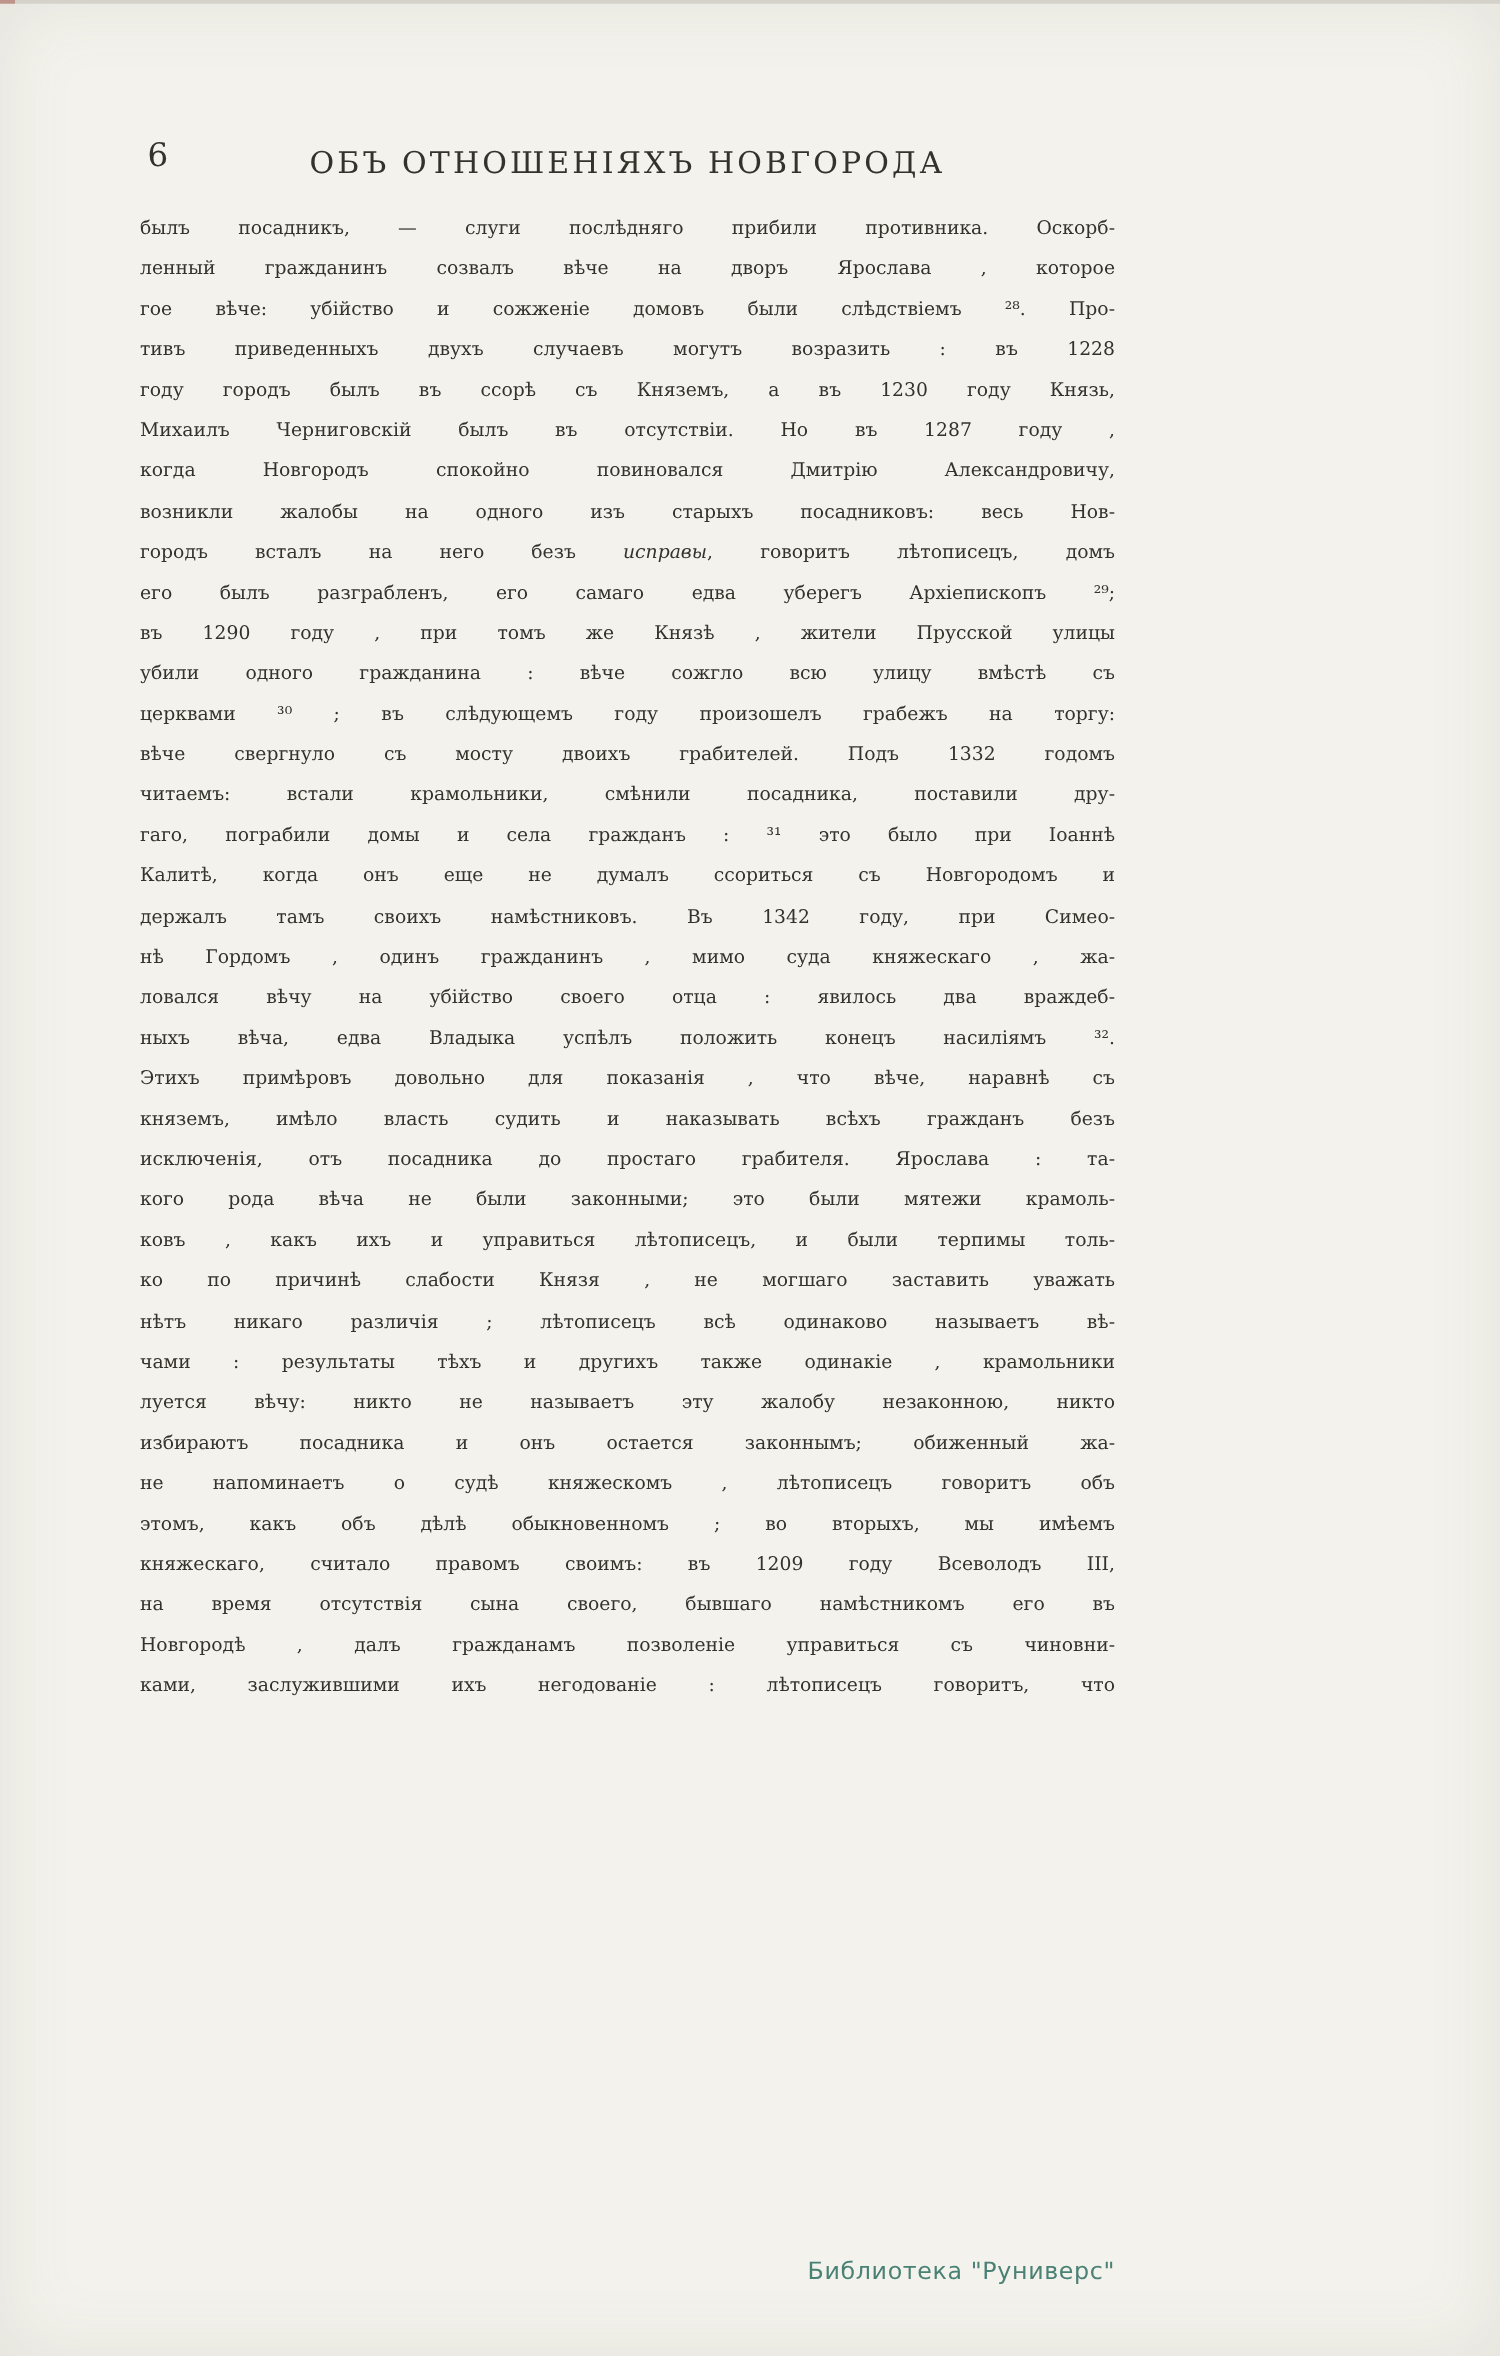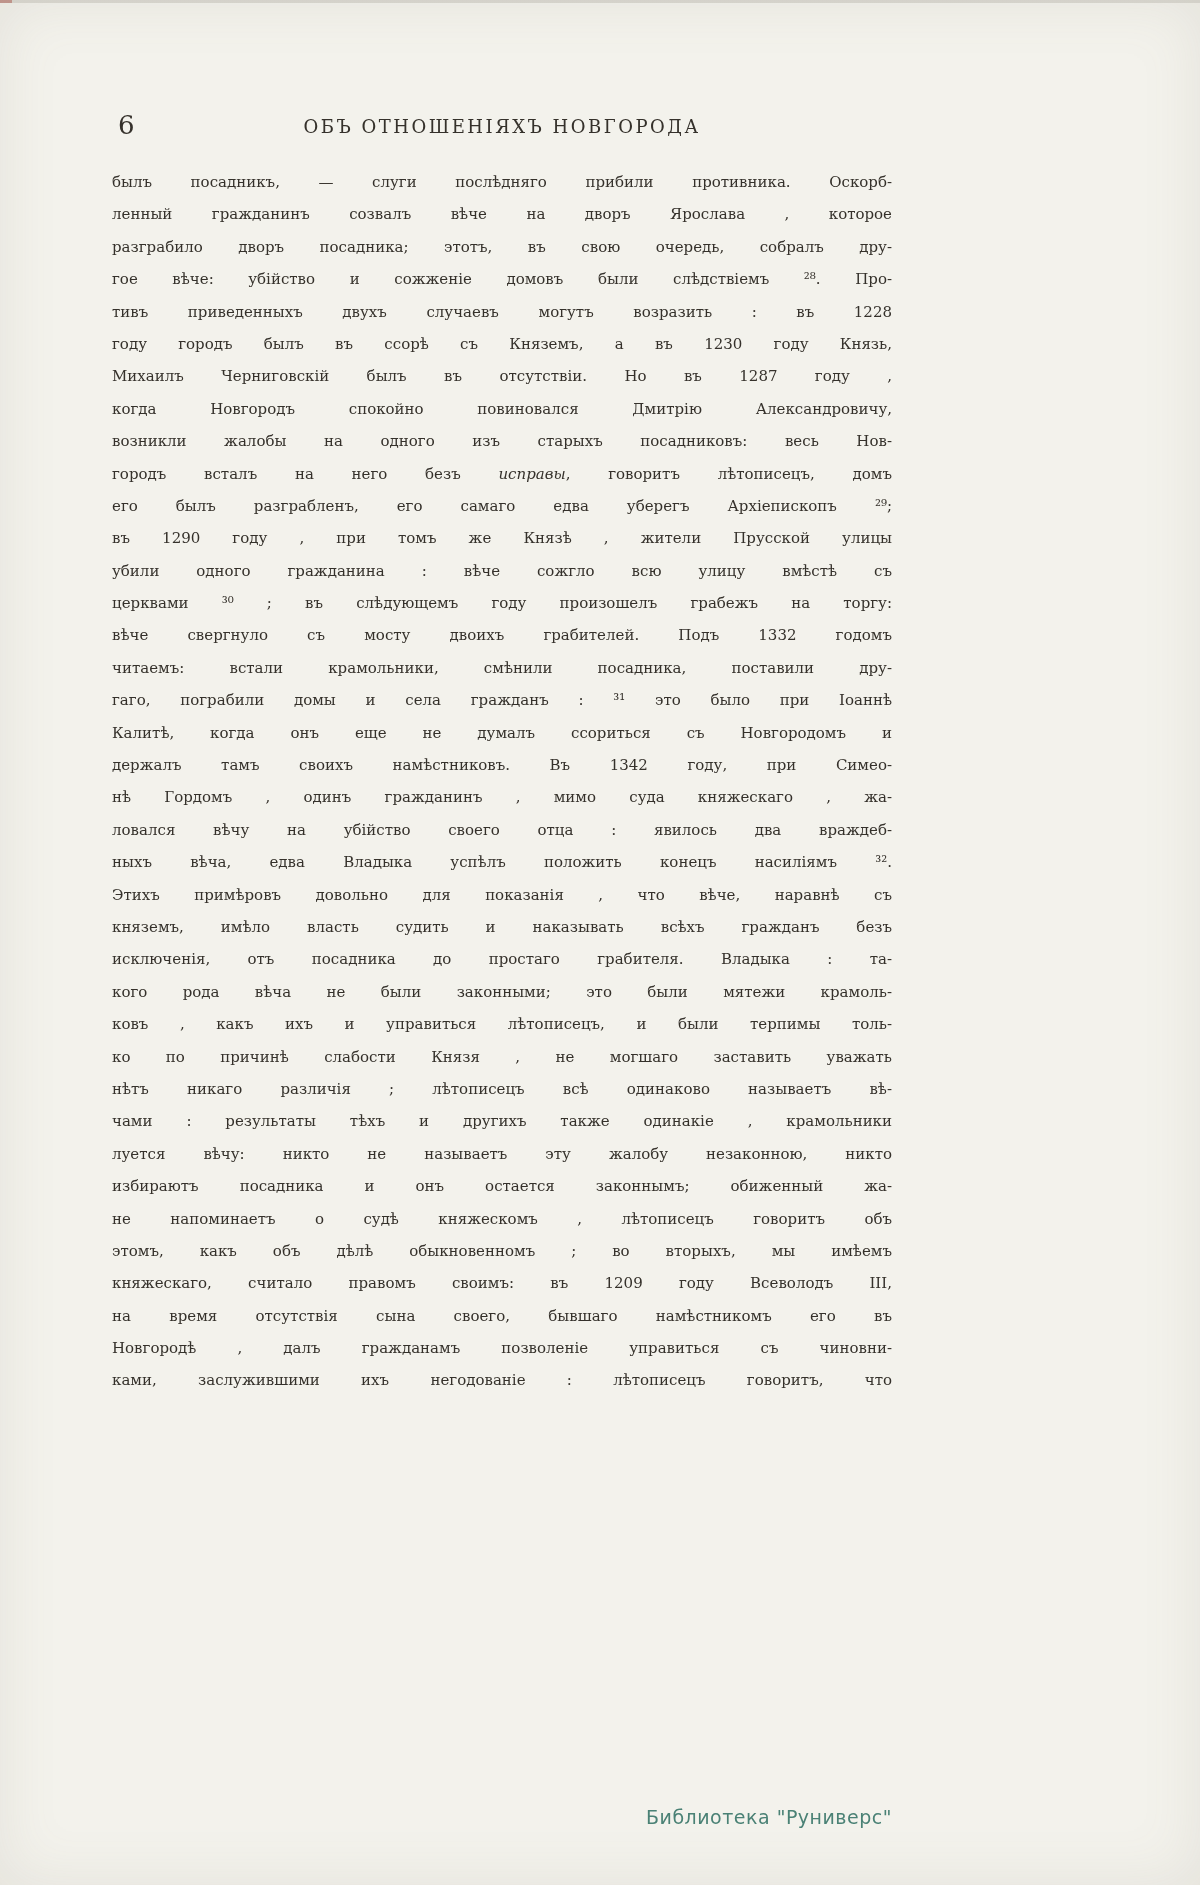--- a/index.html
+++ b/index.html
@@ -34,21 +34,21 @@
   }
   .page-number {
     position: absolute;
     left: 6px;
     top: -2px;
     font-size: 26px;
   }
   .running-title {
     display: block;
     text-align: center;
-    font-size: 18px;
+    font-size: 24px;
     letter-spacing: 2.5px;
     padding-top: 4px;
     white-space: nowrap;
   }
   .body-text {
     position: absolute;
     top: 166px;
     left: 112px;
     width: 780px;
   }
@@ -83,21 +83,20 @@
   <div class="scan-edge-top"></div>
 
   <header class="page-header">
     <span class="page-number">6</span>
     <span class="running-title">ОБЪ  ОТНОШЕНІЯХЪ  НОВГОРОДА</span>
   </header>
 
   <main class="body-text" id="body-lines">
       <div class="line">былъ посадникъ, — слуги послѣдняго прибили противника. Оскорб-</div>
       <div class="line">ленный гражданинъ созвалъ вѣче на дворъ Ярослава , которое</div>
-      <div class="line">разграбило дворъ посадника; этотъ, въ свою очередь, собралъ дру-</div>
       <div class="line">гое вѣче: убійство и сожженіе домовъ были слѣдствіемъ ²⁸. Про-</div>
       <div class="line">тивъ приведенныхъ двухъ случаевъ могутъ возразить : въ 1228</div>
       <div class="line">году городъ былъ въ ссорѣ съ Княземъ, а въ 1230 году Князь,</div>
       <div class="line">Михаилъ Черниговскій былъ въ отсутствіи. Но въ 1287 году ,</div>
       <div class="line">когда Новгородъ спокойно повиновался Дмитрію Александровичу,</div>
       <div class="line">возникли жалобы на одного изъ старыхъ посадниковъ: весь Нов-</div>
       <div class="line">городъ всталъ на него безъ <i>исправы</i>, говоритъ лѣтописецъ, домъ</div>
       <div class="line">его былъ разграбленъ, его самаго едва уберегъ Архіепископъ ²⁹;</div>
       <div class="line">въ 1290 году , при томъ же Князѣ , жители Прусской улицы</div>
       <div class="line">убили одного гражданина : вѣче сожгло всю улицу вмѣстѣ съ</div>
@@ -105,21 +104,21 @@
       <div class="line">вѣче свергнуло съ мосту двоихъ грабителей. Подъ 1332 годомъ</div>
       <div class="line">читаемъ: встали крамольники, смѣнили посадника, поставили дру-</div>
       <div class="line">гаго, пограбили домы и села гражданъ : ³¹ это было при Іоаннѣ</div>
       <div class="line">Калитѣ, когда онъ еще не думалъ ссориться съ Новгородомъ и</div>
       <div class="line">держалъ тамъ своихъ намѣстниковъ. Въ 1342 году, при Симео-</div>
       <div class="line">нѣ Гордомъ , одинъ гражданинъ , мимо суда княжескаго , жа-</div>
       <div class="line">ловался вѣчу на убійство своего отца : явилось два враждеб-</div>
       <div class="line">ныхъ вѣча, едва Владыка успѣлъ положить конецъ насиліямъ ³².</div>
       <div class="line">Этихъ примѣровъ довольно для показанія , что вѣче, наравнѣ съ</div>
       <div class="line">княземъ, имѣло власть судить и наказывать всѣхъ гражданъ безъ</div>
-      <div class="line">исключенія, отъ посадника до простаго грабителя. Владыка : та-</div>
+      <div class="line">исключенія, отъ посадника до простаго грабителя. Ярослава : та-</div>
       <div class="line">кого рода вѣча не были законными; это были мятежи крамоль-</div>
       <div class="line">ковъ , какъ ихъ и управиться лѣтописецъ, и были терпимы толь-</div>
       <div class="line">ко по причинѣ слабости Князя , не могшаго заставить уважать</div>
       <div class="line">нѣтъ никаго различія ; лѣтописецъ всѣ одинаково называетъ вѣ-</div>
       <div class="line">чами : результаты тѣхъ и другихъ также одинакіе , крамольники</div>
       <div class="line">луется вѣчу: никто не называетъ эту жалобу незаконною, никто</div>
       <div class="line">избираютъ посадника и онъ остается законнымъ; обиженный жа-</div>
       <div class="line">не напоминаетъ о судѣ княжескомъ , лѣтописецъ говоритъ объ</div>
       <div class="line">этомъ, какъ объ дѣлѣ обыкновенномъ ; во вторыхъ, мы имѣемъ</div>
       <div class="line">княжескаго, считало правомъ своимъ: въ 1209 году Всеволодъ III,</div>

